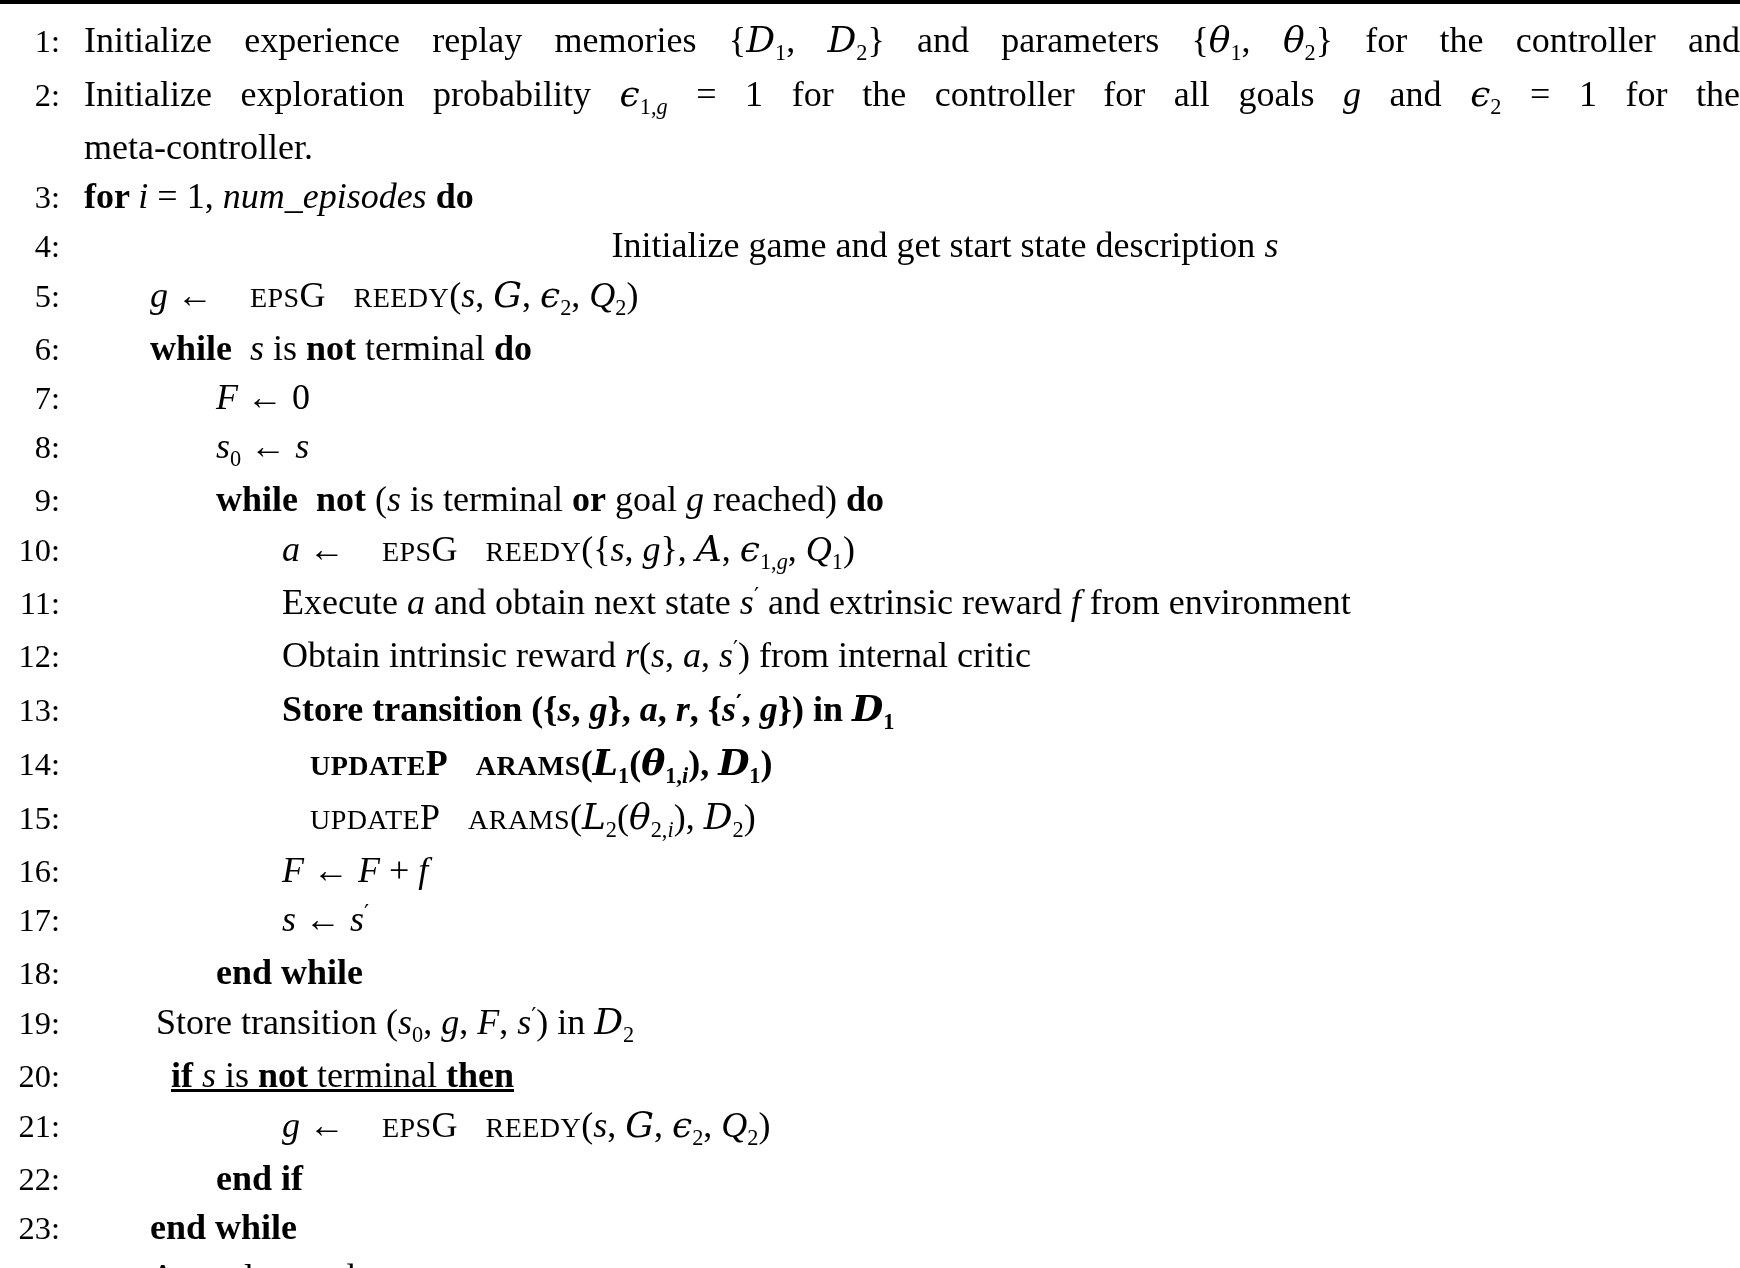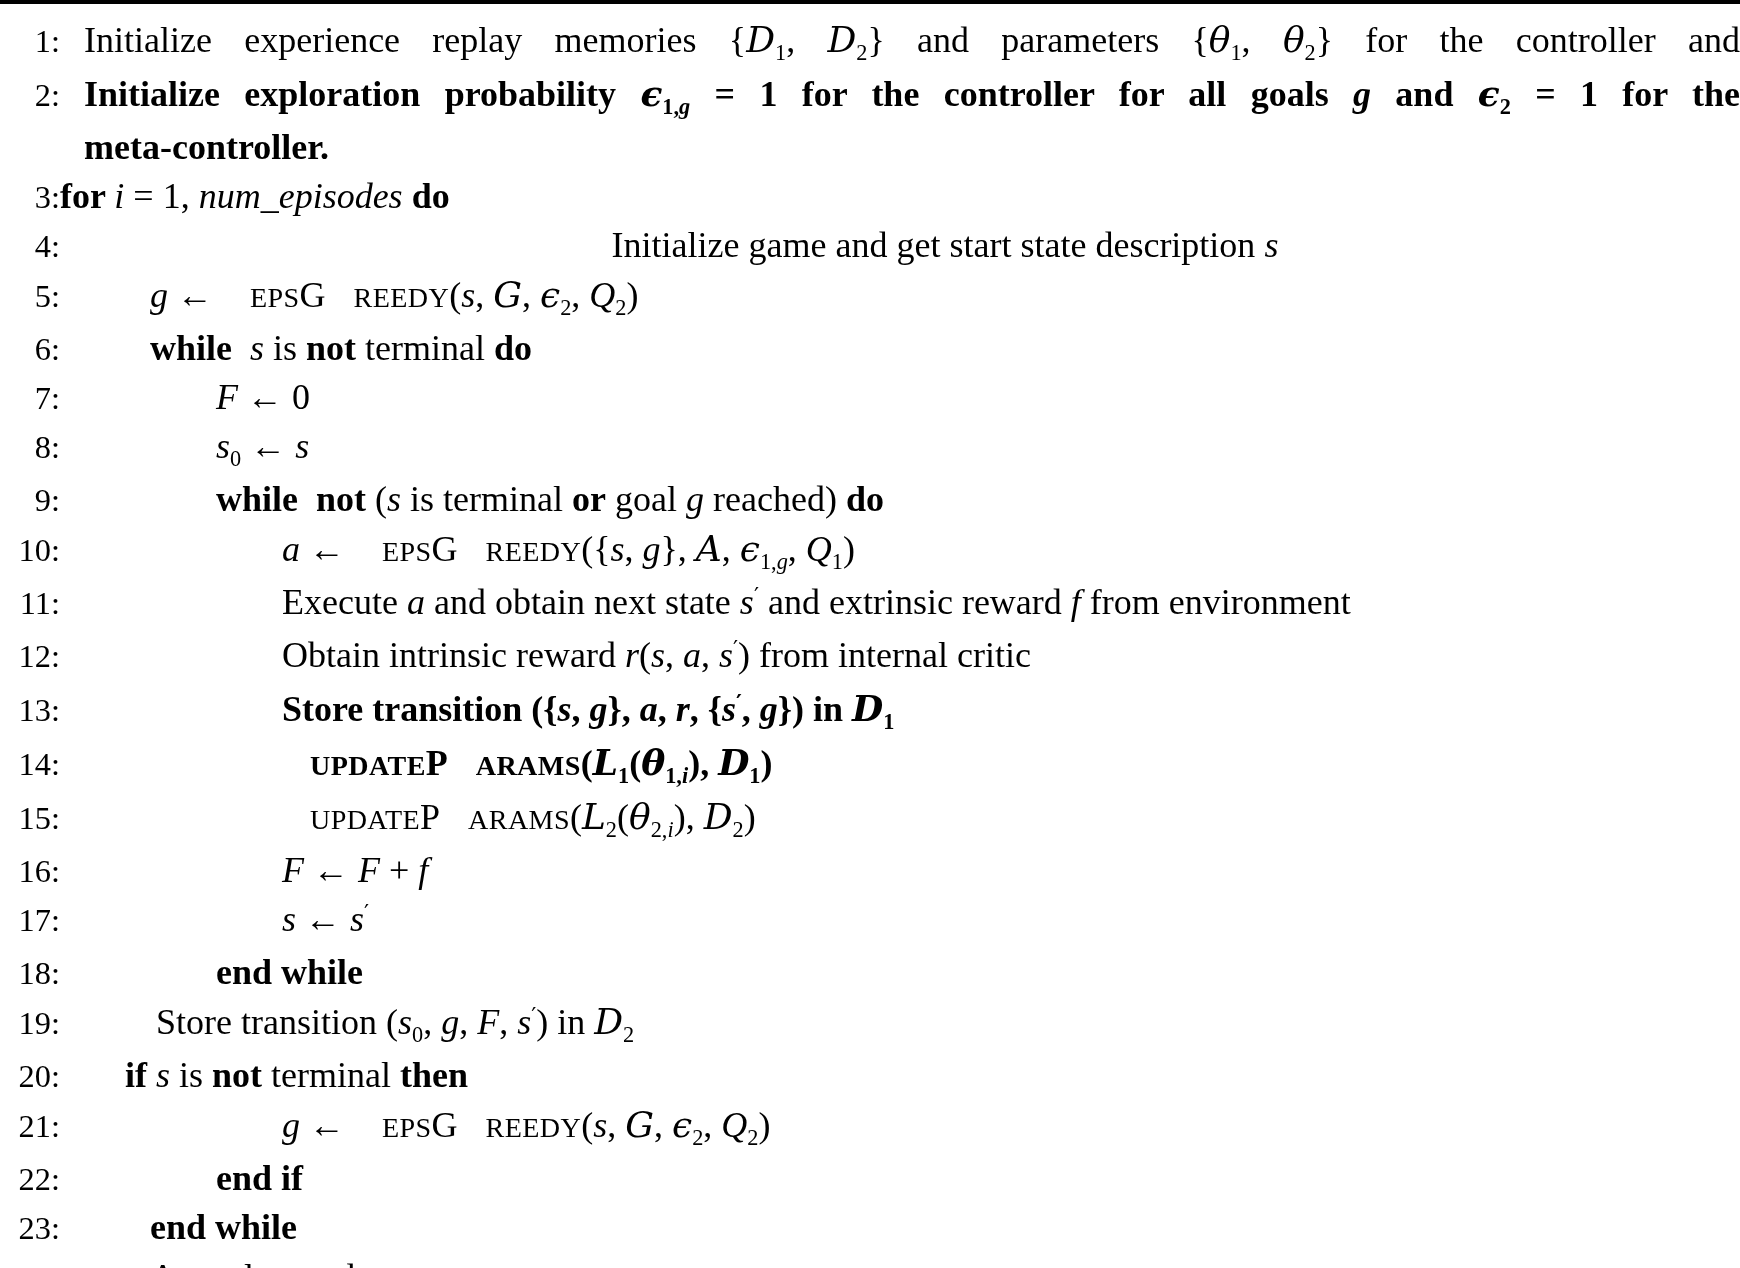--- a/index.html
+++ b/index.html
@@ -87,28 +87,28 @@
 <div class="toprule" style="background: rgb(0, 0, 0);"></div>
 <div id="algo-body">
     <div class="line">
       <span class="num">1:</span>
       <div class="content" style="margin-left: 24px;">
         <div class="row just"><span class="rm">Initialize experience replay memories {</span><span class="cal">D</span><span class="sub">1</span><span class="rm">, </span><span class="cal">D</span><span class="sub">2</span><span class="rm">} and parameters {</span><span class="gr">θ</span><span class="sub">1</span><span class="rm">, </span><span class="gr">θ</span><span class="sub">2</span><span class="rm">} for the controller and</span></div>
       </div>
     </div>
     <div class="line">
       <span class="num">2:</span>
-      <div class="content" style="margin-left: 24px; font-weight: bold;">
+      <div class="content" style="margin-left: 24px;">
         <div class="row just"><span class="rm">Initialize exploration probability </span><span class="gr">ϵ</span><span class="sub">1,</span><span class="sub it">g</span><span class="rm"> = 1 for the controller for all goals </span><span class="it">g</span><span class="rm"> and </span><span class="gr">ϵ</span><span class="sub">2</span><span class="rm"> = 1 for the</span></div>
         <div class="row"><span class="rm">meta-controller.</span></div>
       </div>
     </div>
     <div class="line">
       <span class="num">3:</span>
-      <div class="content" style="">
+      <div class="content" style="margin-left: 24px;">
         <div class="row"><span class="bf">for </span><span class="it">i</span><span class="rm"> = 1, </span><span class="it">num_episodes</span><span class="rm"> </span><span class="bf">do</span></div>
       </div>
     </div>
     <div class="line">
       <span class="num">4:</span>
       <div class="content" style="margin-left: 90px; text-align: center;">
         <div class="row"><span class="rm">Initialize game and get start state description </span><span class="it">s</span></div>
       </div>
     </div>
     <div class="line">
@@ -196,21 +196,21 @@
       </div>
     </div>
     <div class="line">
       <span class="num">19:</span>
       <div class="content" style="margin-left: 96px;">
         <div class="row"><span class="rm">Store transition (</span><span class="it">s</span><span class="sub">0</span><span class="rm">, </span><span class="it">g</span><span class="rm">, </span><span class="it">F</span><span class="rm">, </span><span class="it">s</span><span class="sup">′</span><span class="rm">) in </span><span class="cal">D</span><span class="sub">2</span></div>
       </div>
     </div>
     <div class="line">
       <span class="num">20:</span>
-      <div class="content" style="margin-left: 65px;">
+      <div class="content" style="margin-left: 111px; text-decoration: underline;">
         <div class="row"><span class="bf">if </span><span class="it">s</span><span class="rm"> is </span><span class="bf">not</span><span class="rm"> terminal </span><span class="bf">then</span></div>
       </div>
     </div>
     <div class="line">
       <span class="num">21:</span>
       <div class="content" style="margin-left: 222px;">
         <div class="row"><span class="it">g</span><span class="rm"> ← </span><span class="sc">EPS</span><span class="rm">G</span><span class="sc">REEDY</span><span class="rm">(</span><span class="it">s</span><span class="rm">, </span><span class="cal">G</span><span class="rm">, </span><span class="gr">ϵ</span><span class="sub">2</span><span class="rm">, </span><span class="it">Q</span><span class="sub">2</span><span class="rm">)</span></div>
       </div>
     </div>
     <div class="line">

